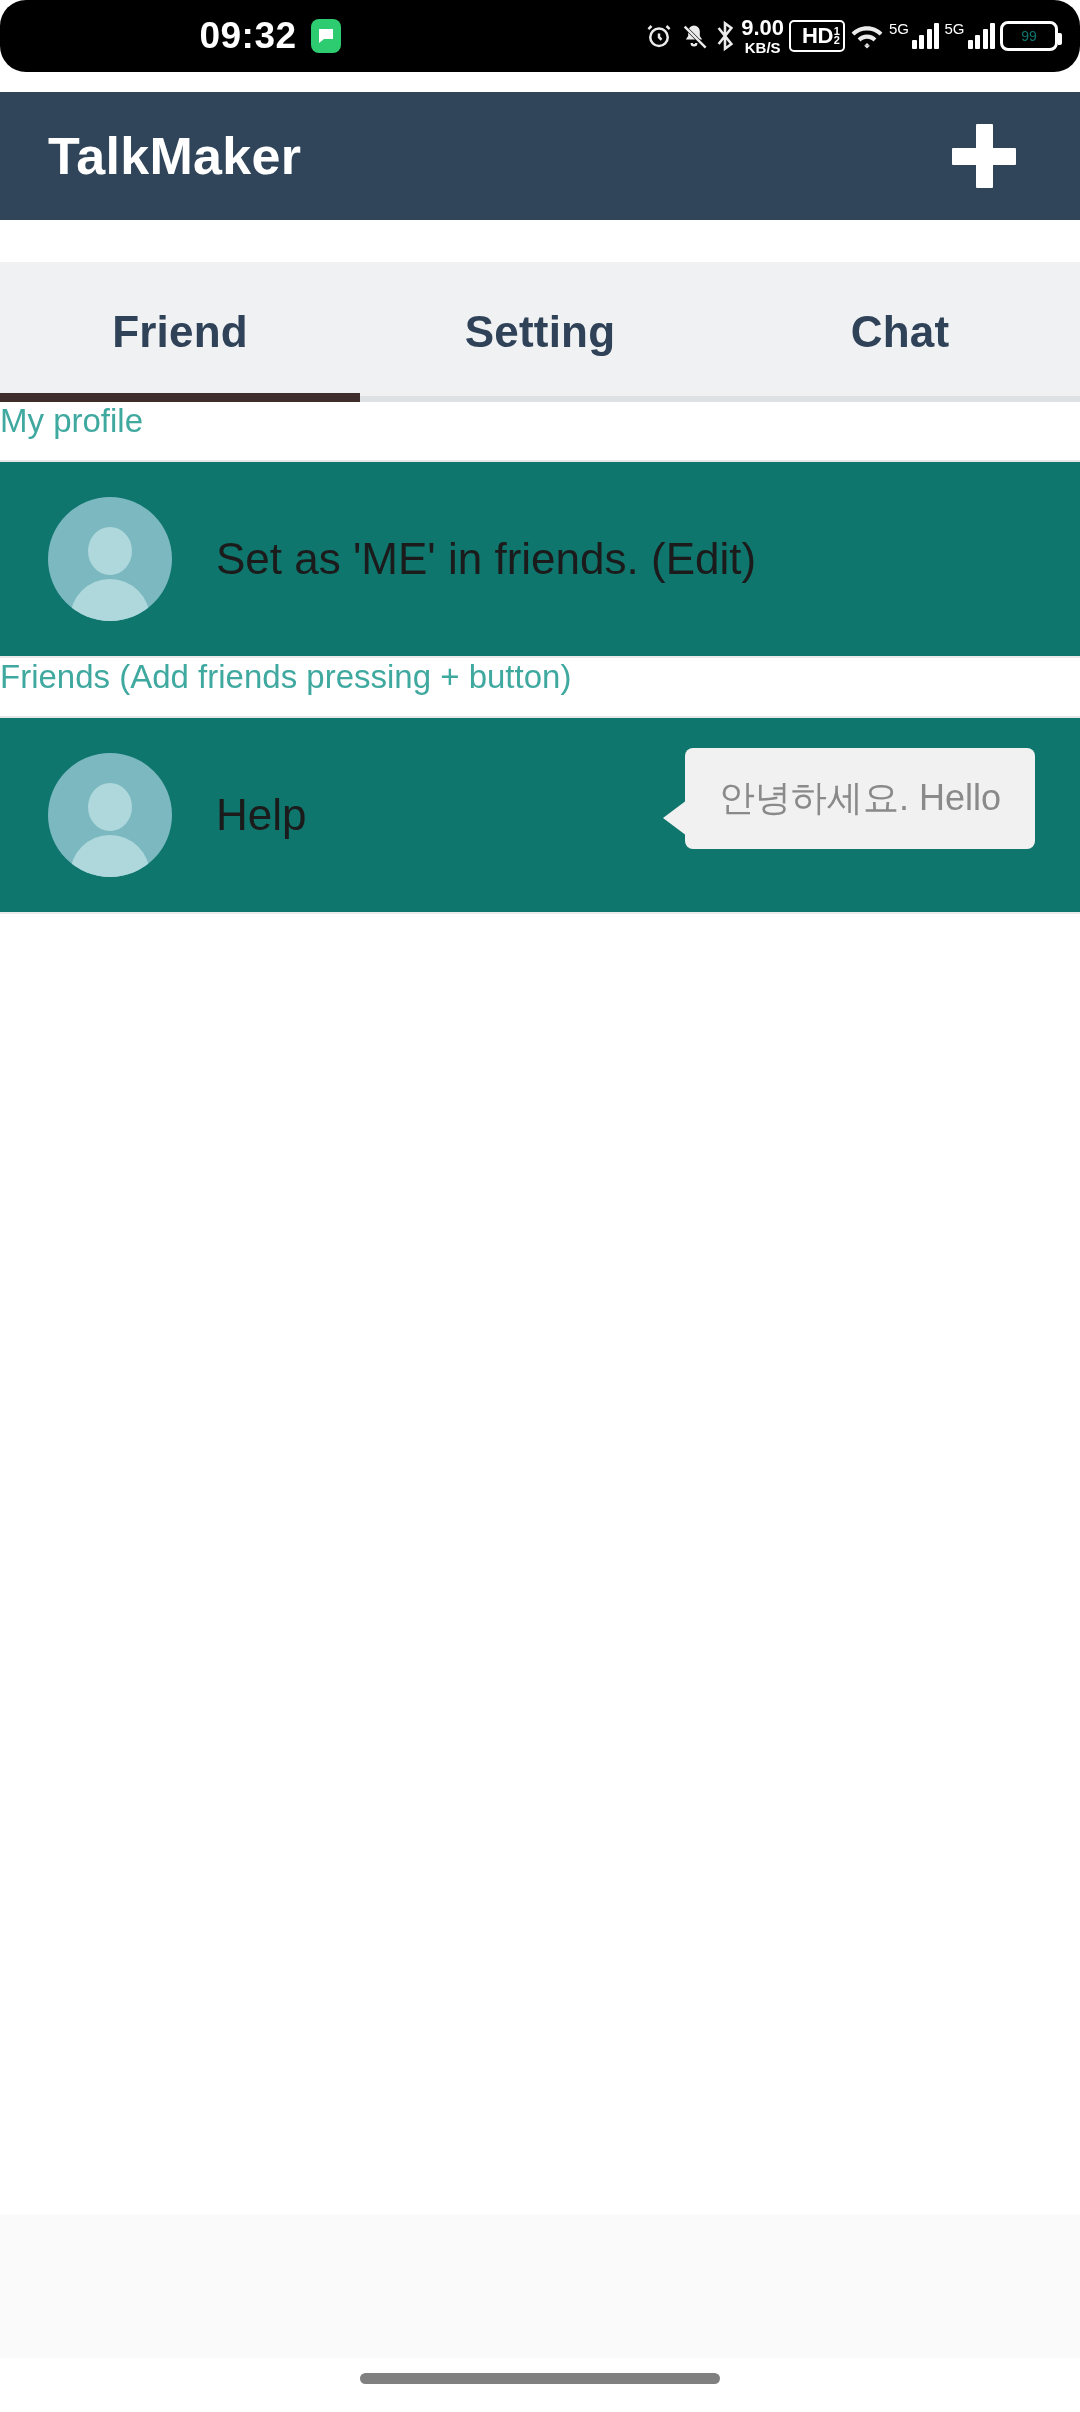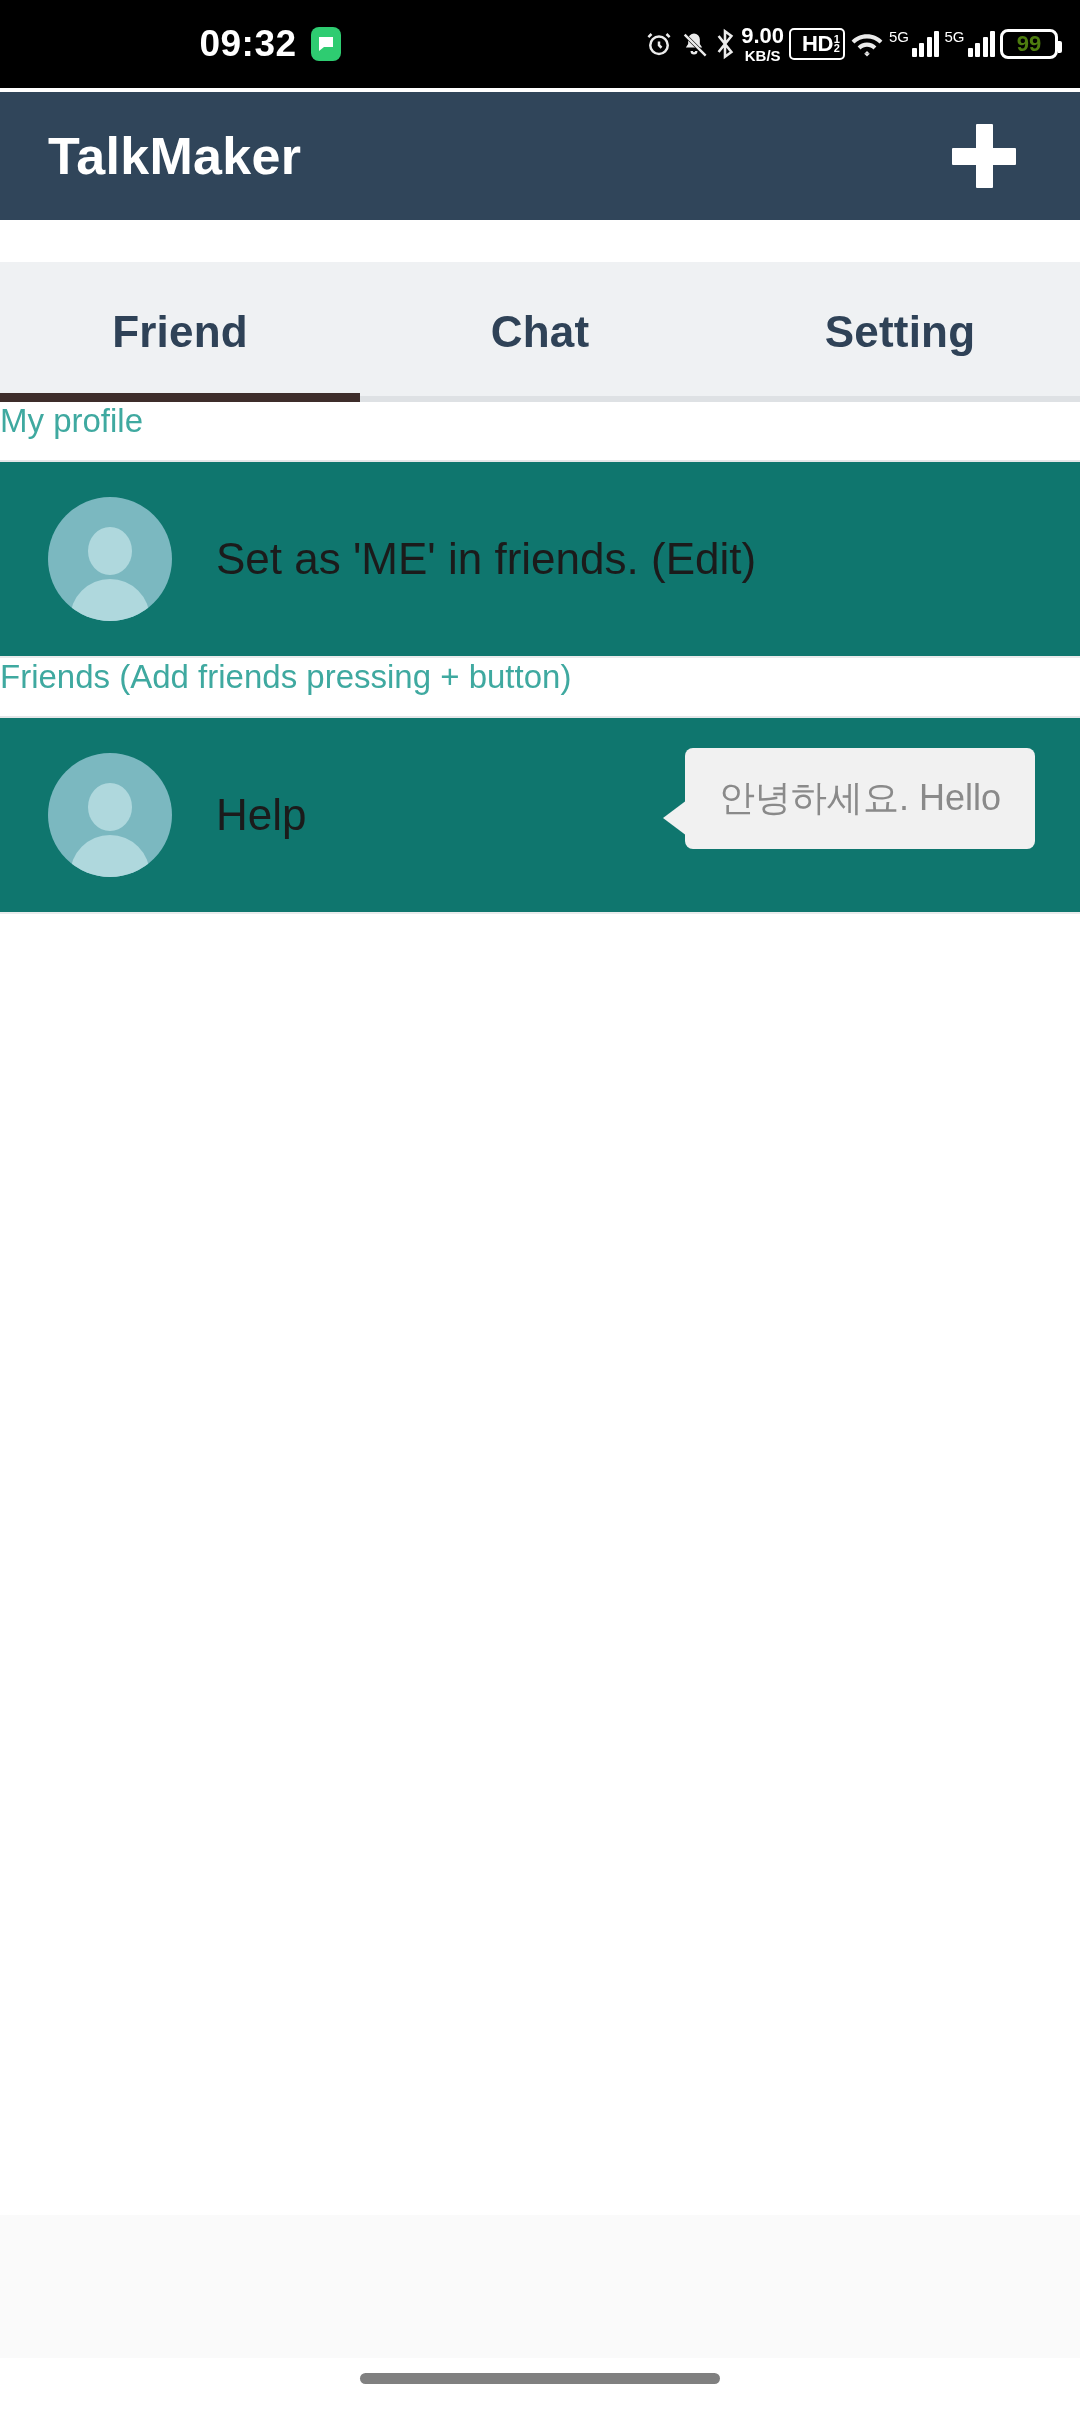--- a/index.html
+++ b/index.html
@@ -6,23 +6,23 @@
   html, body {
     width:1080px; height:2412px;
     background:#ffffff;
     font-family:"Liberation Sans", sans-serif;
     overflow:hidden;
   }
   #screen { position:relative; width:1080px; height:2412px; background:#ffffff; }
 
   
   .statusbar{
-    position:absolute; top:0; left:0; width:1080px; height:88px;
+    position:absolute; top:0; left:0; width:1080px; height:72px;
     background:#000000; color:#ffffff;
-    display:flex; align-items:center;
+    display:flex; align-items:center;border-radius:26px;
   }
   .sb-left{
     position:absolute; left:0; width:540px; height:92px;
     display:flex; align-items:center; justify-content:center; gap:14px;
   }
   .sb-clock{ font-size:37px; font-weight:700; letter-spacing:0.5px; color:#ffffff; }
   .sb-appicon{
     width:30px; height:34px; border-radius:8px; background:#2ECC71;
     display:flex; align-items:center; justify-content:center;
   }
@@ -54,21 +54,21 @@
   .bars i:nth-child(3){ height:20px; }
   .bars i:nth-child(4){ height:26px; }
   .sb-batt{
     width:58px; height:30px; border:3px solid #ffffff; border-radius:8px;
     display:flex; align-items:center; justify-content:center; position:relative;
   }
   .sb-batt::after{
     content:""; position:absolute; right:-7px; top:9px; width:4px; height:12px;
     background:#ffffff; border-radius:0 2px 2px 0;
   }
-  .sb-batt span{ font-size:22px; font-weight:700; color:#4d7c0f; }
+  .sb-batt span{ font-size:14px; font-weight:400; color:#0f766e; }
 
   
   .appbar{
     position:absolute; top:92px; left:0; width:1080px; height:128px;
     background:#30455A;
     display:flex; align-items:center; justify-content:space-between;
     padding:0 48px;
   }
   .app-title{ font-size:52px; font-weight:700; color:#ffffff; letter-spacing:0.3px; }
   .add-btn{
@@ -245,24 +245,24 @@
       <span class="h"></span>
       <span class="v"></span>
     </div>
   </div>
 
   <div class="tabbar">
     <div class="tab active">
       <span>Friend</span>
     </div>
     <div class="tab inactive">
+      <span>Setting</span>
+    </div>
+    <div class="tab inactive">
       <span>Chat</span>
-    </div>
-    <div class="tab inactive">
-      <span>Setting</span>
     </div>
   </div>
 
   <div class="content">
 
     <div class="sec-header">
       <span>My profile</span>
     </div>
 
     <div class="row">

